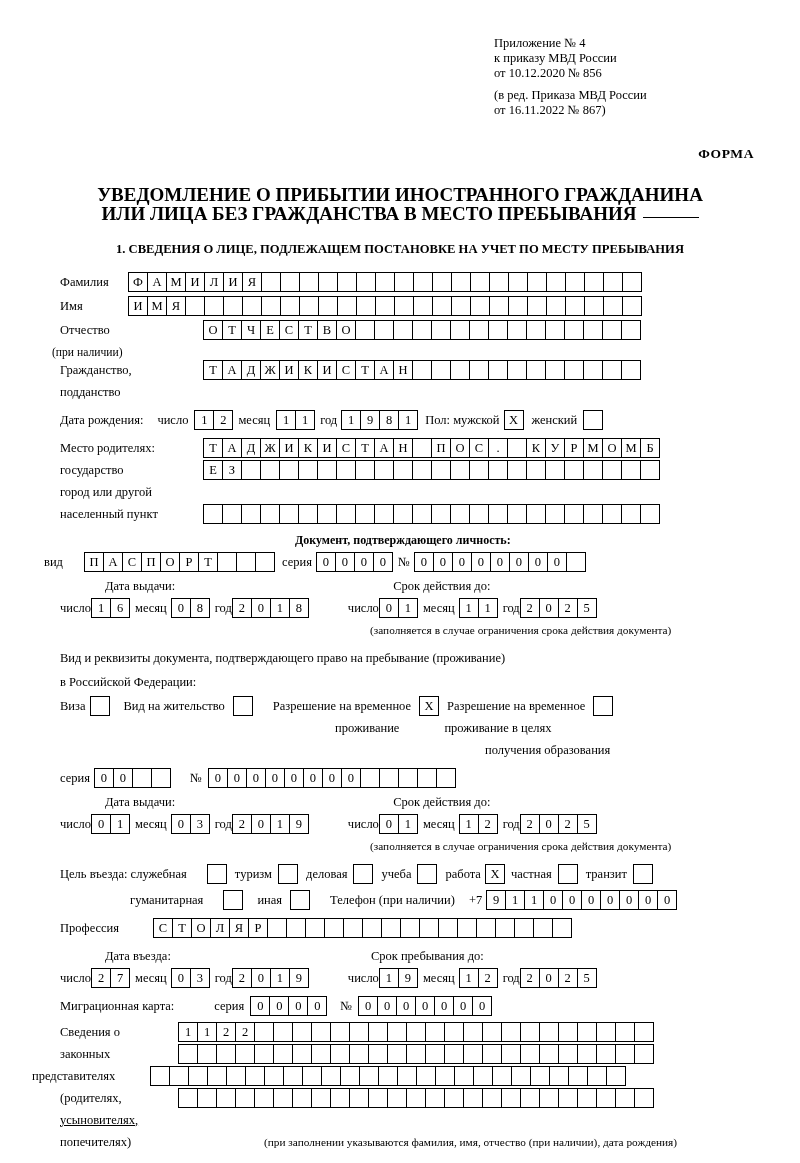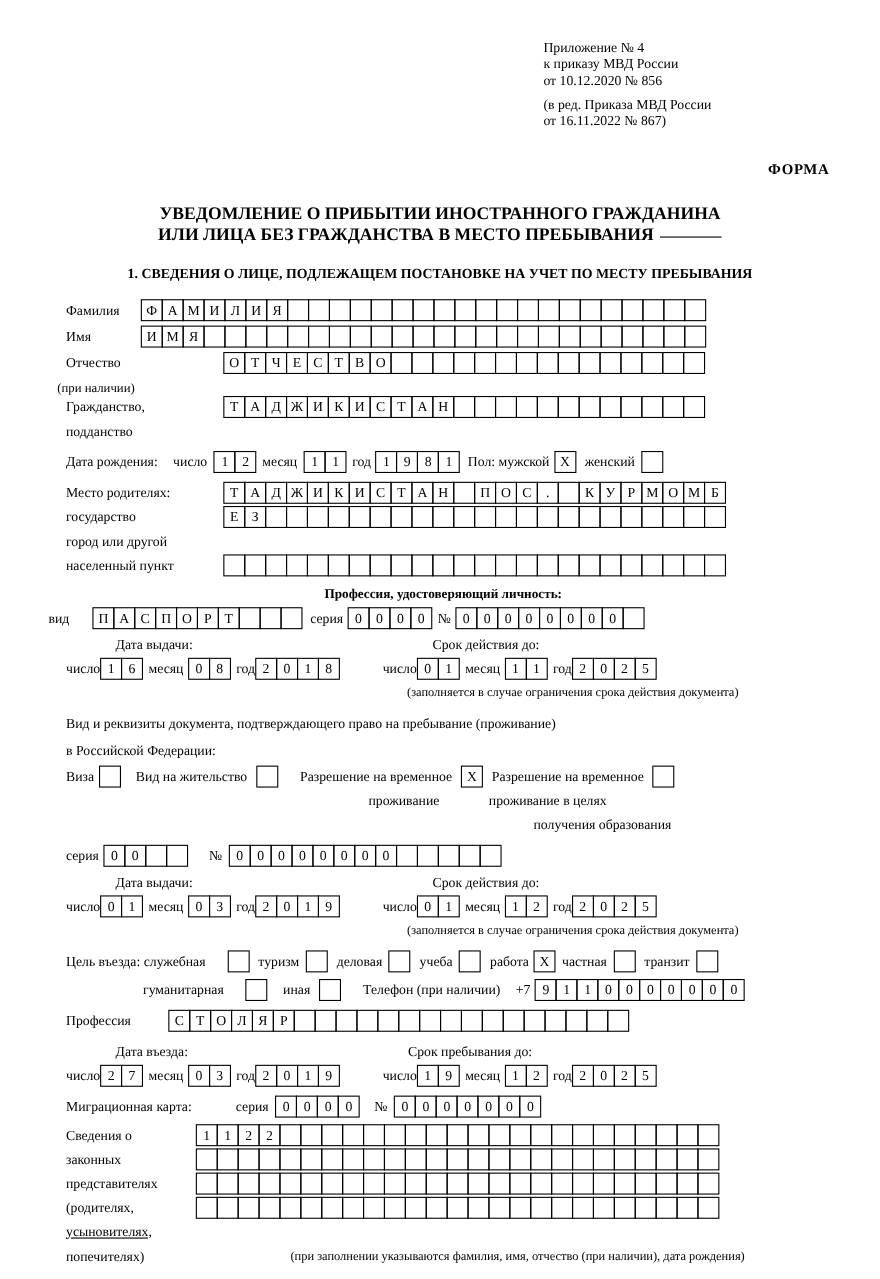--- a/index.html
+++ b/index.html
@@ -40,21 +40,21 @@
     font-size: 13.5px;
     font-weight: bold;
     letter-spacing: 0.6px;
   }
   .title {
     position: absolute;
     top: 185px;
     left: 0;
     width: 800px;
     text-align: center;
-    font-size: 16px;
+    font-size: 19px;
     font-weight: bold;
     line-height: 19px;
   }
   .title .l2 { display: inline-block; }
   .title .underline {
     display: inline-block;
     width: 56px;
     border-bottom: 1px solid #000;
     margin-left: 6px;
     vertical-align: 2px;
@@ -409,21 +409,21 @@
         <div class="cell"></div>
         <div class="cell"></div>
         <div class="cell"></div>
         <div class="cell"></div>
         <div class="cell"></div>
       </div>
     </div>
 
     <div class="row mt6" style="margin-left:60px;">
       <div style="width:235px;"></div>
-      <div class="subcap">Профессия, удостоверяющий личность:</div>
+      <div class="subcap">Документ, подтверждающего личность:</div>
     </div>
 
     <div class="row mt2" style="margin-left:44px;">
       <div class="lbl" style="width:40px;">вид</div>
       <div class="cells">
         <div class="cell">П</div>
         <div class="cell">А</div>
         <div class="cell">С</div>
         <div class="cell">П</div>
         <div class="cell">О</div>
@@ -852,21 +852,21 @@
         <div class="cell"></div>
         <div class="cell"></div>
         <div class="cell"></div>
         <div class="cell"></div>
         <div class="cell"></div>
         <div class="cell"></div>
         <div class="cell"></div>
       </div>
     </div>
 
-    <div class="row mt2" style="margin-left:60px;">
+    <div class="row mt2" style="margin-left:32px;">
       <div class="lbl" style="width:118px;">представителях</div>
       <div class="cells">
         <div class="cell"></div>
         <div class="cell"></div>
         <div class="cell"></div>
         <div class="cell"></div>
         <div class="cell"></div>
         <div class="cell"></div>
         <div class="cell"></div>
         <div class="cell"></div>

